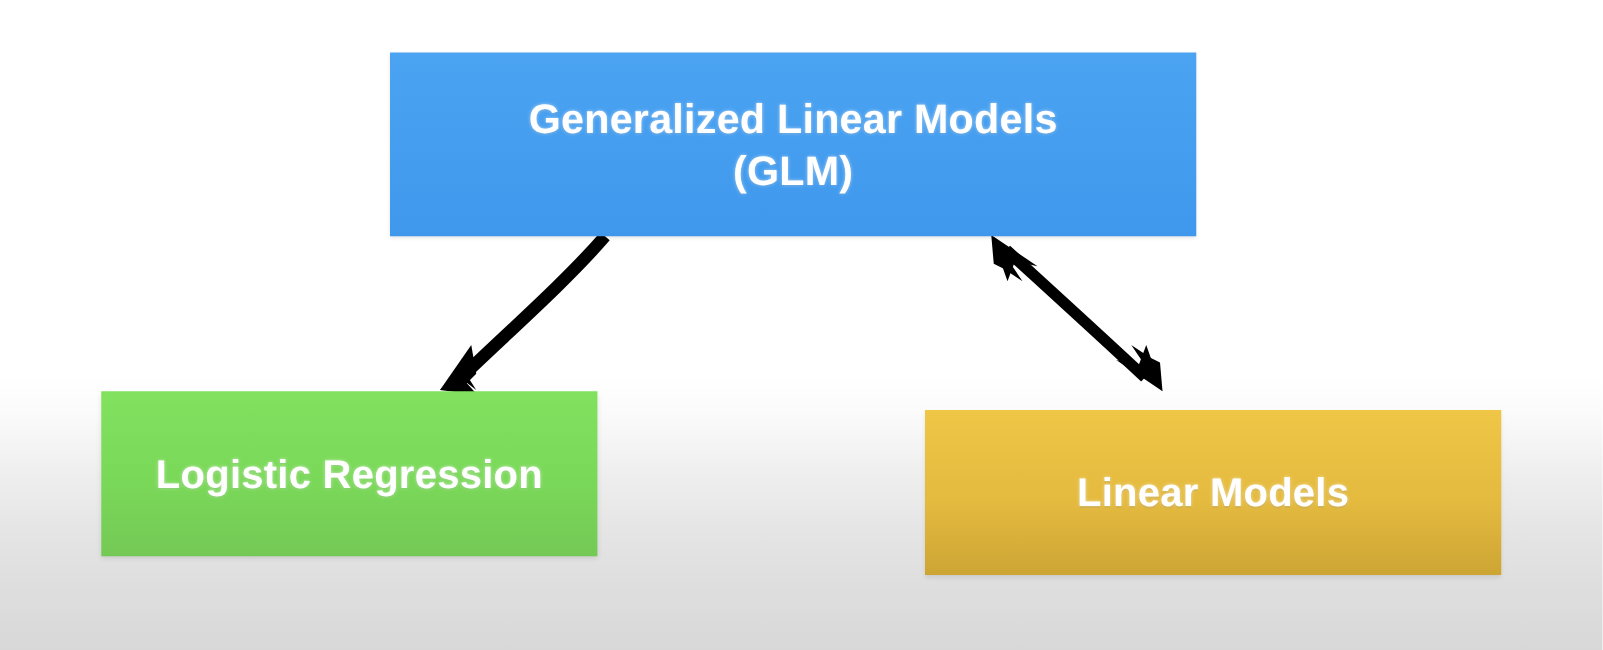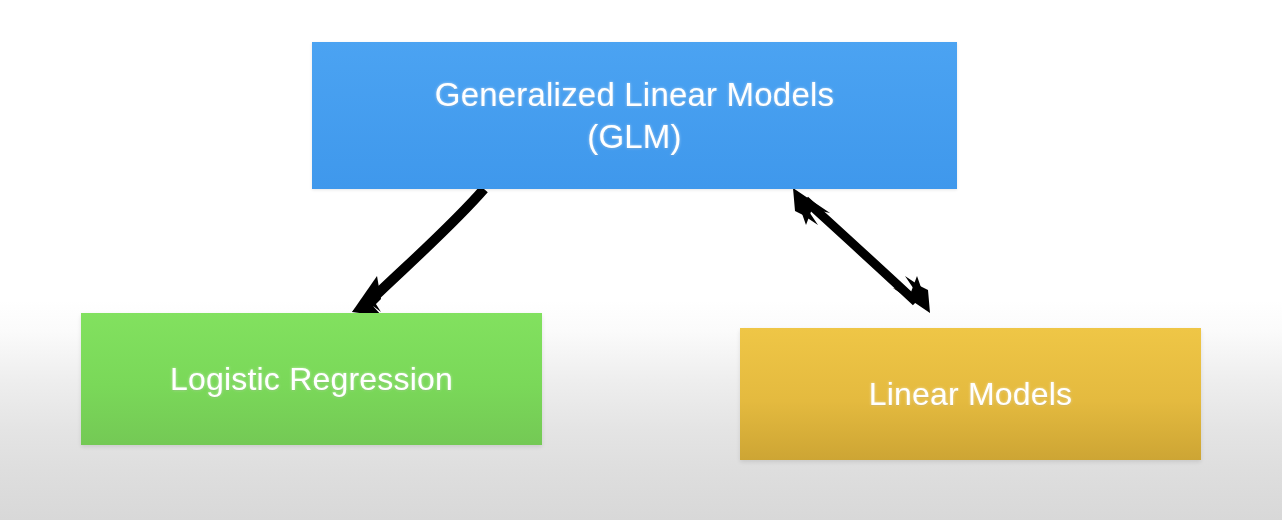--- a/index.html
+++ b/index.html
@@ -39,41 +39,41 @@
 
   
   .node {
     position: absolute;
     box-sizing: border-box;
     display: flex;
     align-items: center;
     justify-content: center;
     text-align: center;
     color: #ffffff;
-    font-weight: normal;
+    font-weight: bold;
     letter-spacing: 0.2px;
     text-shadow: 0 0 3px rgba(255,255,255,0.55),
                  0 1px 1px rgba(0,0,0,0.10);
   }
 
   #node-glm {
     left: 312px;
     top: 42px;
     width: 645px;
     height: 147px;
     background: linear-gradient(to bottom, #4ba3f2 0%, #3f98ec 100%);
     font-size: 33px;
     line-height: 1.26;
     box-shadow: 0 1px 3px rgba(0,0,0,0.10);
   }
 
   #node-logistic {
     left: 81px;
     top: 313px;
-    width: 461px;
+    width: 397px;
     height: 132px;
     background: linear-gradient(to bottom, #82e15f 0%, #7ad859 55%, #74c955 100%);
     font-size: 32px;
     box-shadow: 0 2px 4px rgba(0,0,0,0.10);
   }
 
   #node-linear {
     left: 740px;
     top: 313px;
     width: 461px;

